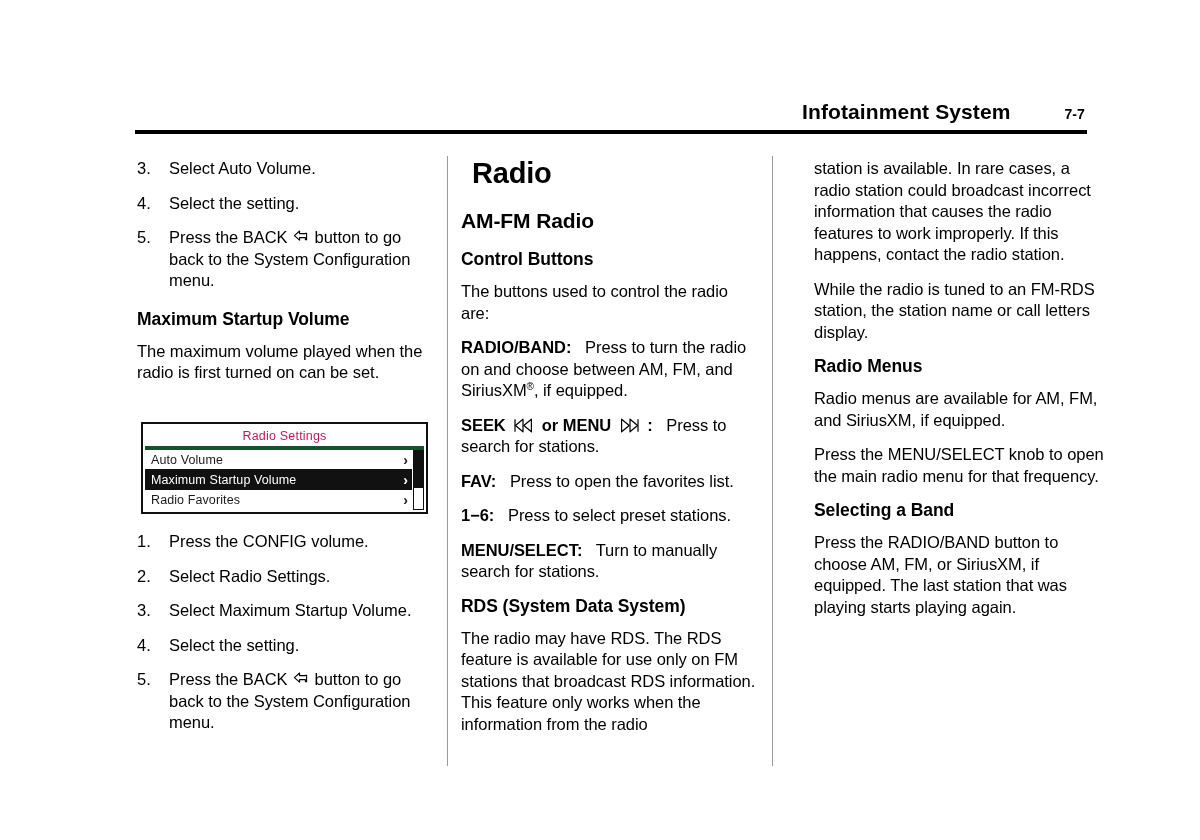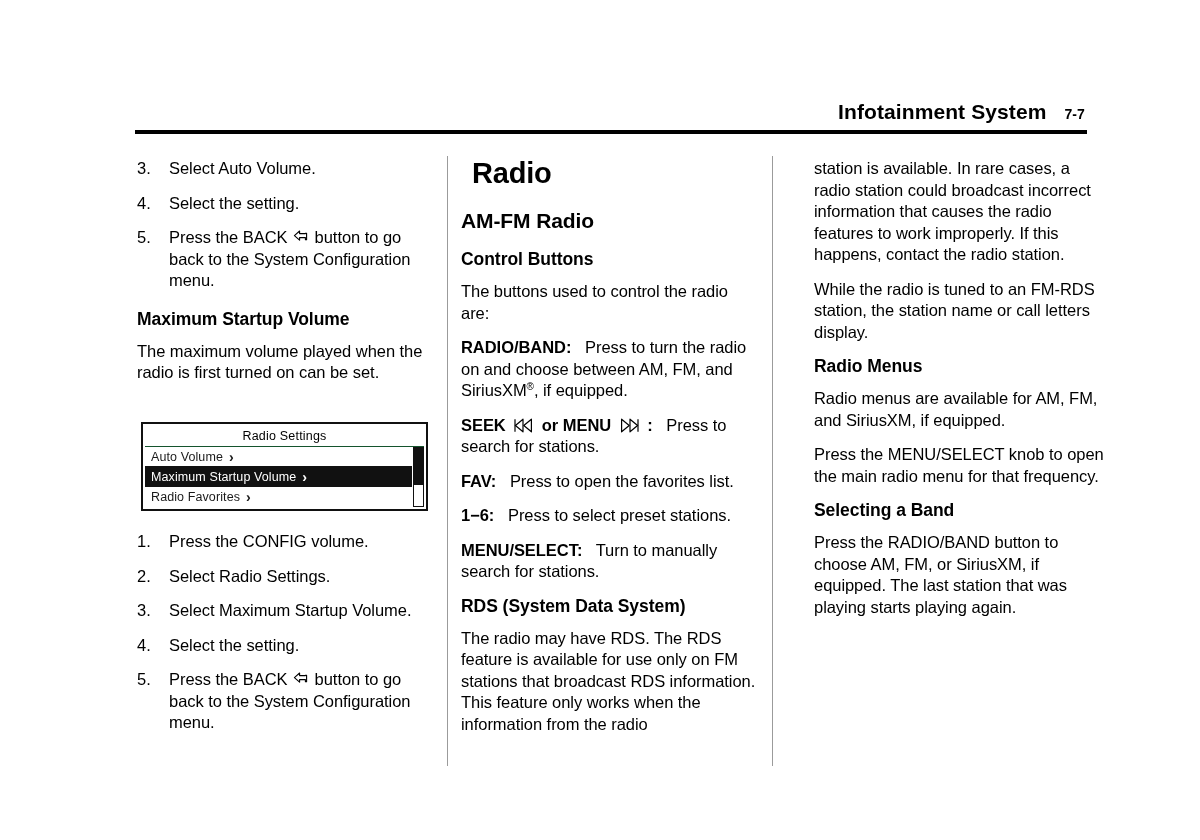--- a/index.html
+++ b/index.html
@@ -25,21 +25,21 @@
     position: absolute;
     left: 135px;
     top: 100px;
     width: 952px;
     height: 34px;
   }
   .header-inner {
     display: flex;
     align-items: baseline;
     justify-content: flex-end;
-    gap: 18px;
+    gap: 54px;
     padding-right: 2px;
   }
   .header-title {
     font-size: 21px;
     font-weight: bold;
     letter-spacing: 0.1px;
   }
   .header-page {
     font-size: 14px;
     font-weight: bold;
@@ -163,34 +163,34 @@
     border: 2px solid #111111;
     background: #ffffff;
     padding: 2px;
   }
   .screen-title {
     height: 20px;
     line-height: 20px;
     text-align: center;
     font-size: 12.5px;
     letter-spacing: 0.2px;
-    color: #000000;
-    border-bottom: 1px solid #14532d;
+    color: #be185d;
+    border-bottom: 4px solid #14532d;
   }
   .screen-body {
     display: flex;
   }
   .screen-list {
     flex: 1 1 auto;
     min-width: 0;
   }
   .screen-row {
     display: flex;
     align-items: center;
-    justify-content: flex-start;
+    justify-content: space-between;
     height: 20px;
     padding: 0 4px 0 6px;
     font-size: 12.5px;
     color: #1a1a1a;
     border-bottom: 1px solid #111111;
     background: #ffffff;
     letter-spacing: 0.1px;
     box-sizing: border-box;
   }
   .screen-row:last-child { border-bottom: none; }

